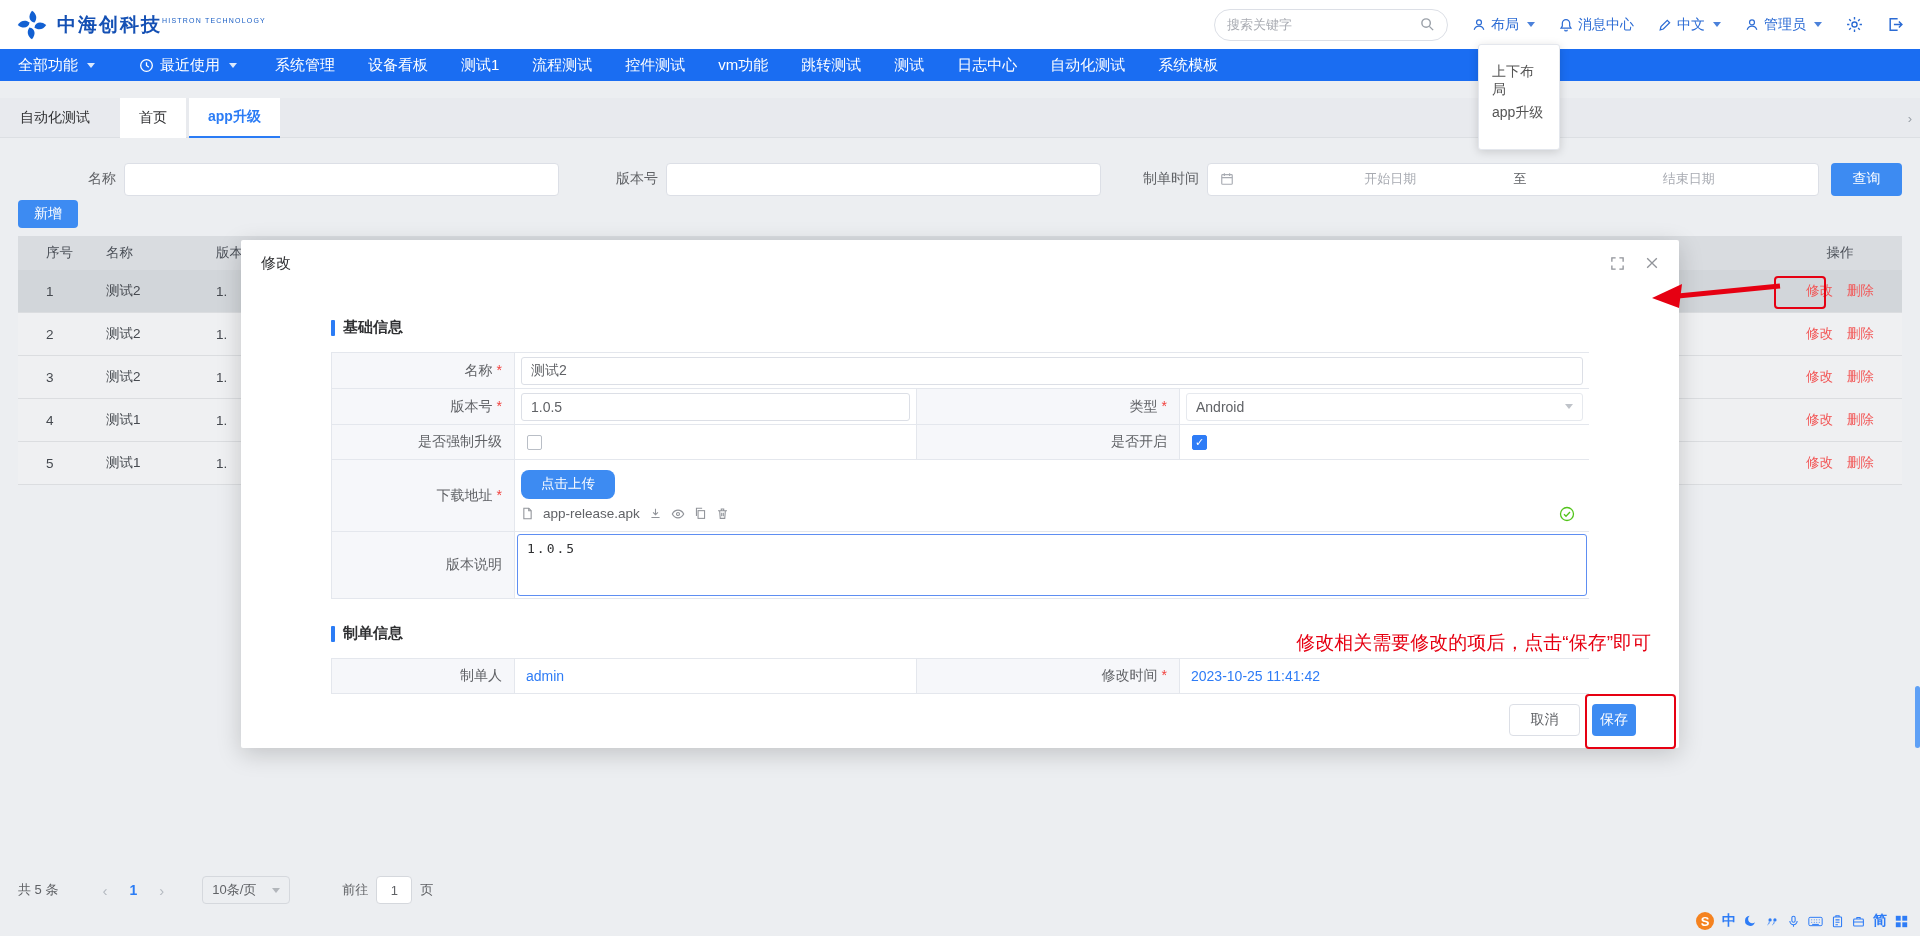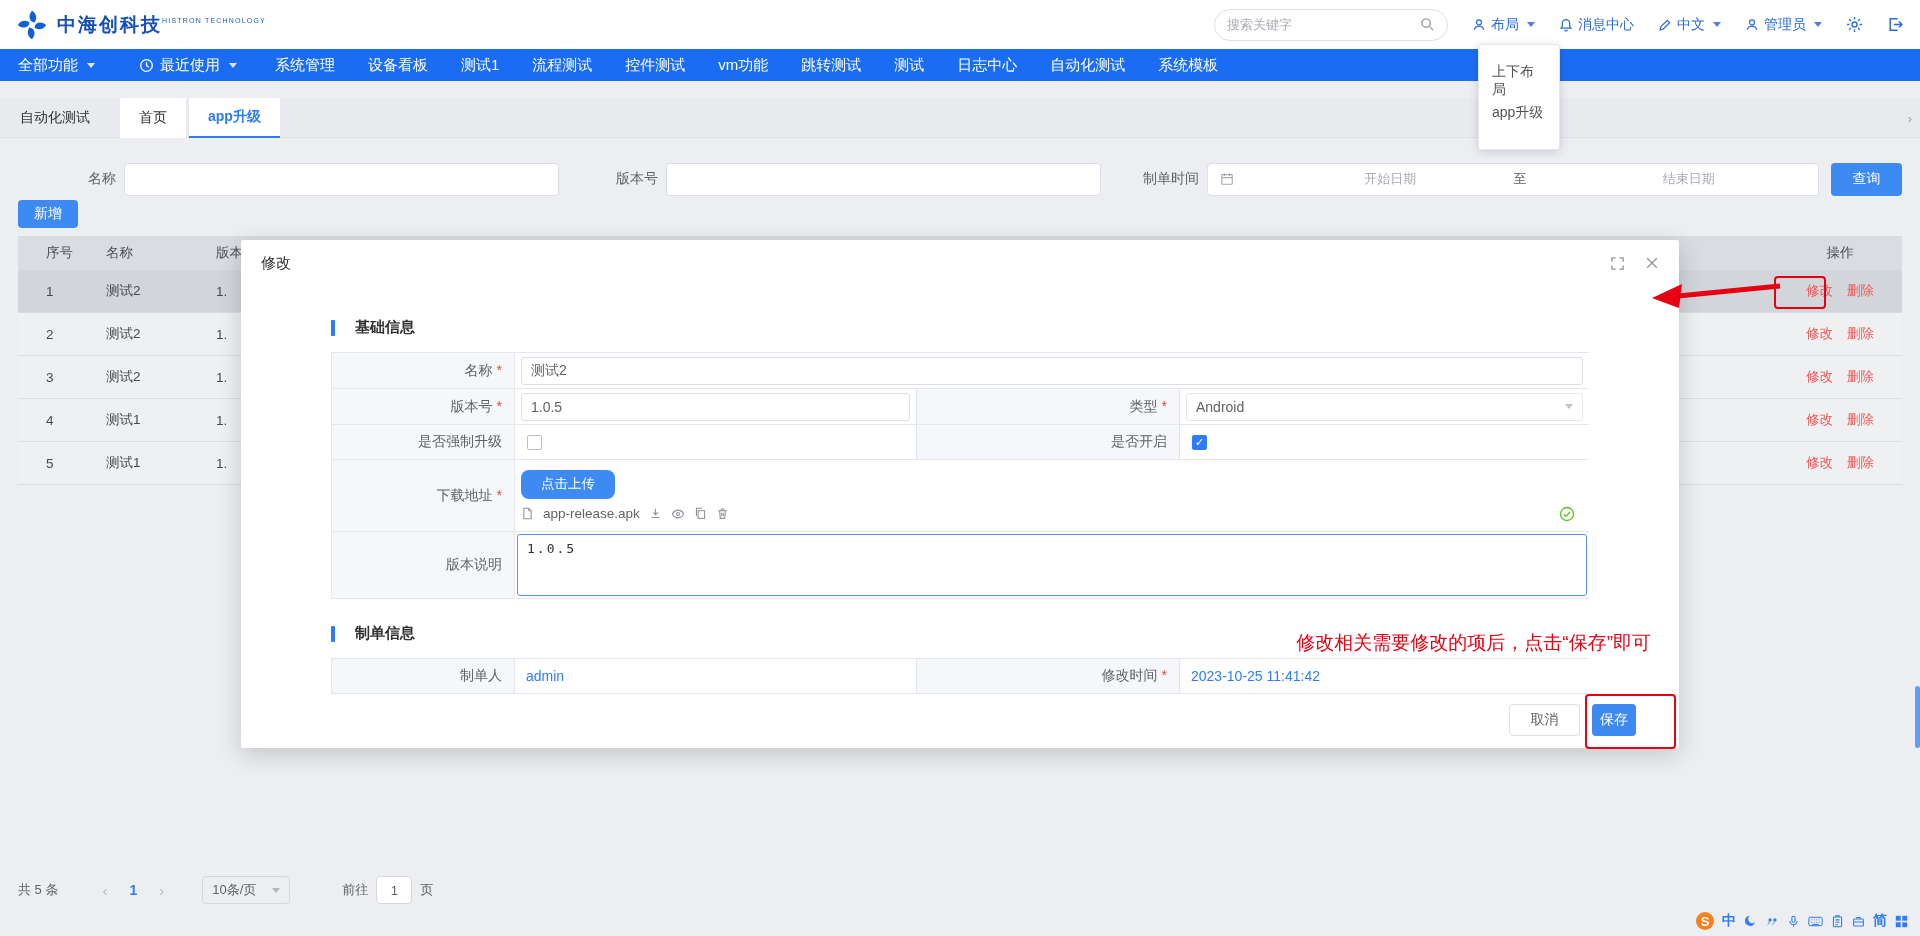--- a/index.html
+++ b/index.html
@@ -76,21 +76,21 @@
   .pg-size .caret { color:#a8abb2; }
   .pg-goto { margin-left:52px; display:flex; align-items:center; gap:8px; }
   .pg-input { width:36px; height:28px; border:1px solid #d5d8dd; border-radius:4px; background:#fff; text-align:center; font-size:13px; color:#606266; outline:none; }
 
   
   .modal { position:absolute; left:241px; top:240px; width:1438px; height:508px; background:#fff; box-shadow:0 6px 24px rgba(0,0,0,.18); z-index:50; border-radius:2px; }
   .m-header { height:46px; display:flex; align-items:center; justify-content:space-between; padding:0 20px; }
   .m-title { font-size:15px; color:#303133; }
   .m-hicons { display:flex; align-items:center; gap:20px; color:#909399; }
   .m-hicons .ic { cursor:pointer; }
-  .sect { position:absolute; left:90px; display:flex; align-items:center; gap:20px; }
+  .sect { position:absolute; left:90px; display:flex; align-items:center; gap:8px; }
   .sect-bar { width:4px; height:16px; background:#2b7cf5; border-radius:1px; }
   .sect-text { font-size:15px; font-weight:bold; color:#303133; }
   .sect-basic { top:78px; }
   .sect-order { top:384px; }
 
   .formgrid { position:absolute; left:90px; width:1258px; display:grid; grid-template-columns:183px 402px 263px 410px; border-right:1px solid #e4e7ed; border-bottom:1px solid #e4e7ed; }
   .form-basic { top:112px; grid-template-rows:36px 36px 35px 72px 67px; }
   .form-order { top:418px; grid-template-rows:35px; }
   .fcell { border-left:1px solid #e4e7ed; border-top:1px solid #e4e7ed; display:flex; align-items:center; background:#fff; }
   .flabel { background:#f6f7fa; justify-content:flex-end; padding-right:12px; color:#606266; font-size:14px; white-space:nowrap; }

